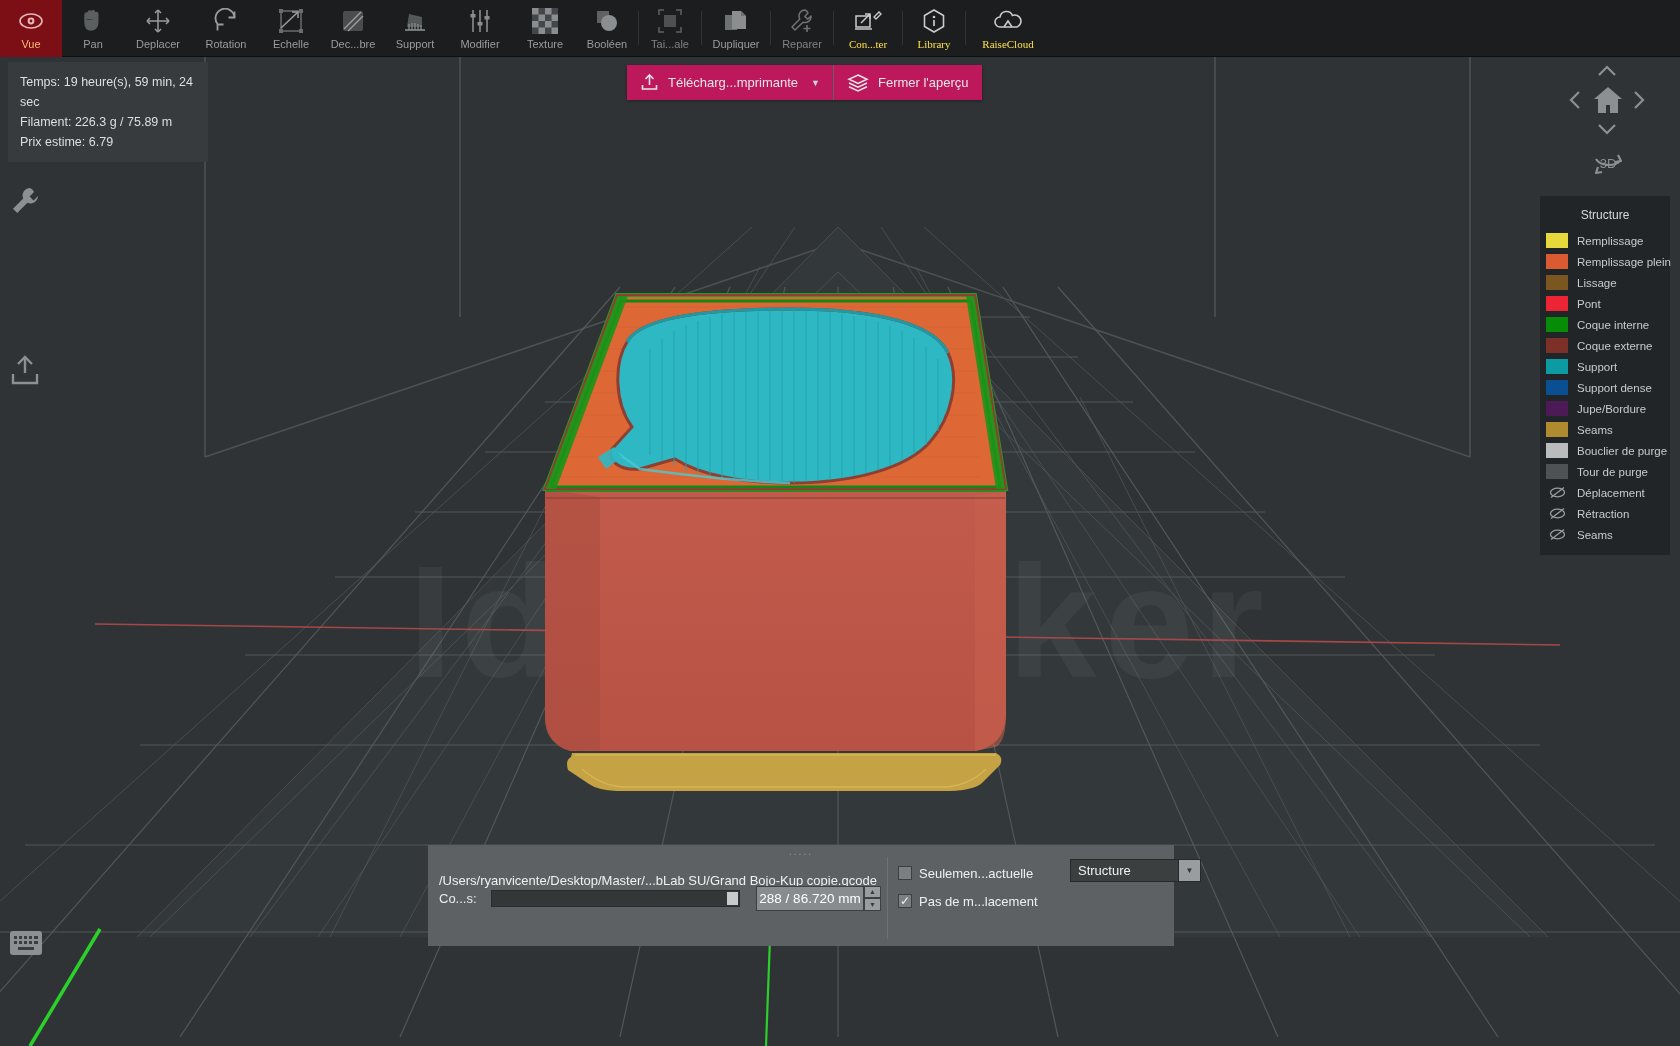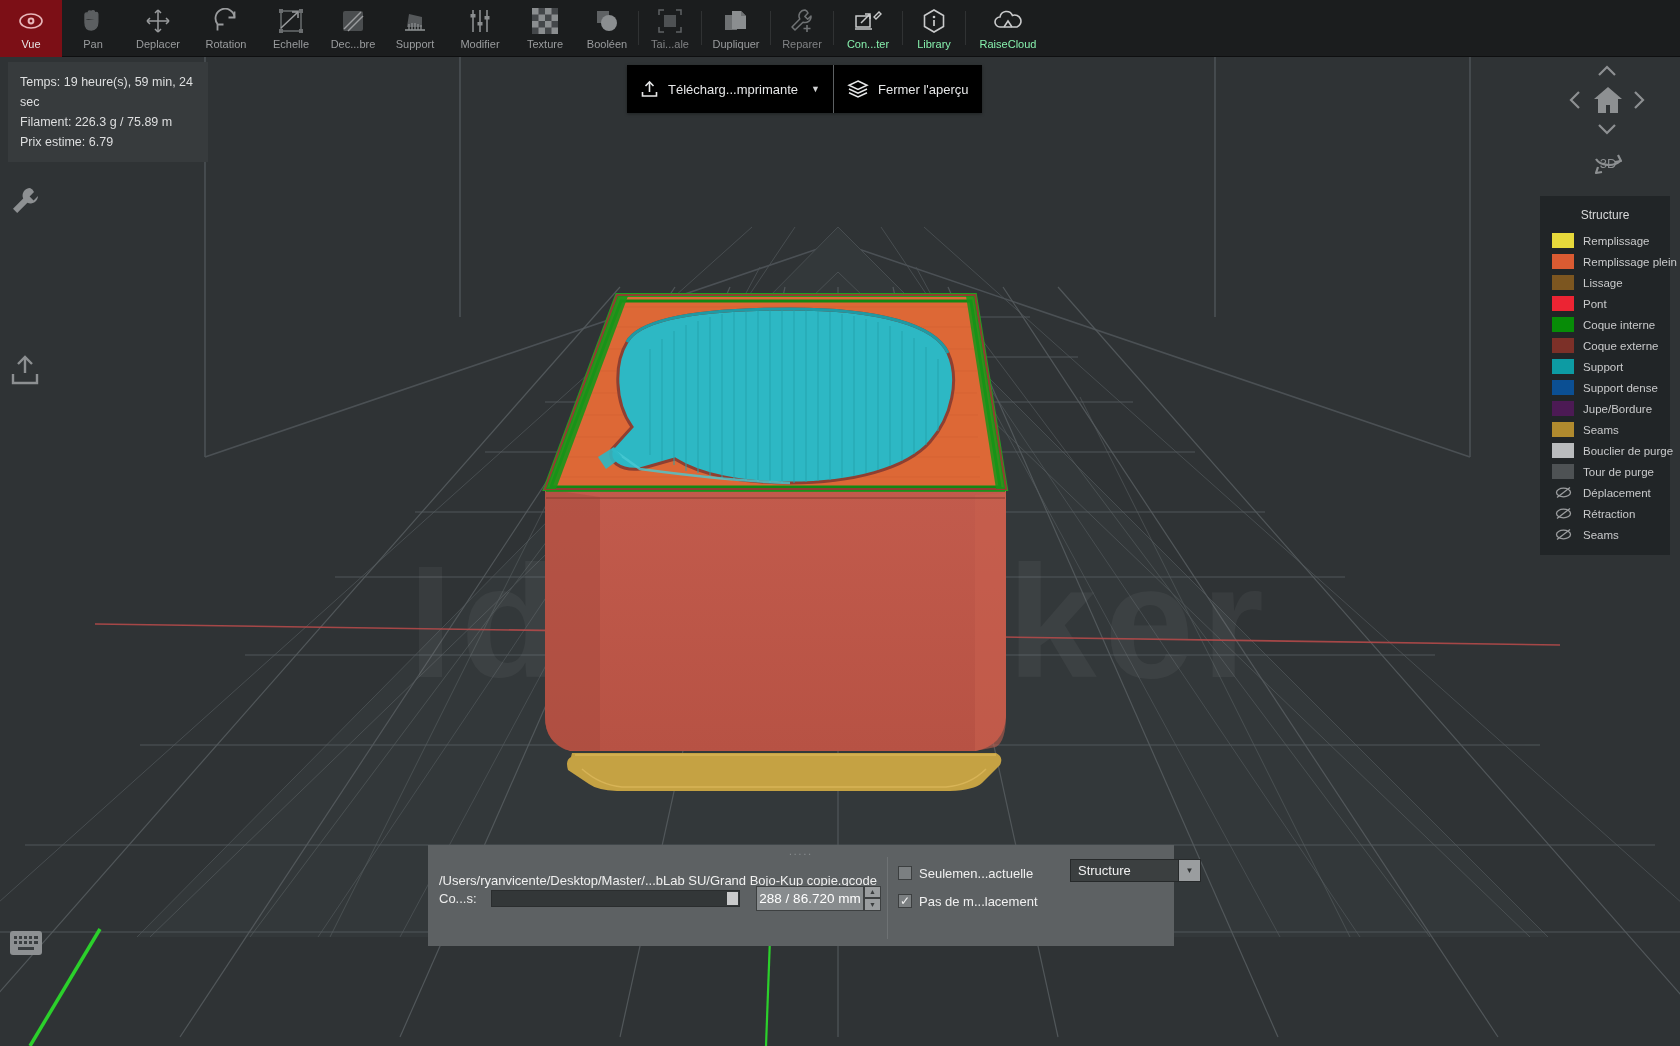--- a/index.html
+++ b/index.html
@@ -21,22 +21,22 @@
   }
   .tb-item {
     position: relative;
     width: 62px; height: 57px;
     display: flex; flex-direction: column;
     align-items: center; justify-content: center;
     color: #9a9c9e; cursor: pointer;
     flex: 0 0 auto;
   }
   .tb-item.wide { width: 68px; }
-  .tb-item.active { background: #7c0f16; color: #e5e5e5; }
-  .tb-item.bright { color: #86efac; }
+  .tb-item.active { background: #7c0f16; color: #fdba74; }
+  .tb-item.bright { color: #fde047; font-family: Liberation Serif, serif; }
   .tb-item.dim { color: #808284; }
   .tb-icon { height: 28px; display:flex; align-items:center; justify-content:center; margin-bottom: 3px; }
   .tb-label { font-size: 11px; line-height: 12px; white-space: nowrap; }
   .tb-sep { width: 1px; align-self: center; height: 34px; background: #303233; flex: 0 0 auto; }
 
   
   .viewport {
     position: absolute; top: 57px; left: 0; width: 1680px; height: 989px;
     background: #2f3335;
     overflow: hidden;
@@ -47,22 +47,22 @@
     position: absolute; top: 62px; left: 8px;
     width: 200px; padding: 10px 12px;
     background: #373b3d;
     color: #dedfe0; font-size: 12.5px; line-height: 20px;
     z-index: 30;
   }
 
   
   .center-bar {
     position: absolute; top: 65px; left: 627px;
-    height: 48px; display: flex; align-items: stretch;
-    background: #000000;
+    height: 35px; display: flex; align-items: stretch;
+    background: #be185d;
     z-index: 30;
     box-shadow: 0 1px 3px rgba(0,0,0,0.35);
   }
   .cb-btn {
     display: flex; align-items: center; gap: 9px;
     padding: 0 13px; color: #e6e7e8; font-size: 13px;
     cursor: pointer; white-space: nowrap;
   }
   .cb-caret { margin-left: 4px; color: #d2d3d4; font-size: 9px; }
   .cb-div { width: 1px; background: #5d6163; align-self: stretch; }
@@ -92,21 +92,21 @@
     width: 130px; padding: 8px 0 10px 0;
     background: #212527;
     z-index: 30;
   }
   .legend-title {
     text-align: center; color: #d8d9da; font-size: 12px;
     padding: 4px 0 8px 0;
   }
   .legend-row {
     display: flex; align-items: center;
-    height: 21px; padding-left: 12px; cursor: pointer;
+    height: 21px; padding-left: 6px; cursor: pointer;
   }
   .swatch { width: 22px; height: 15px; flex: 0 0 auto; }
   .legend-label { margin-left: 9px; color: #c9cacb; font-size: 11.5px; white-space: nowrap; }
   .eye-off { width: 22px; flex: 0 0 auto; display:flex; align-items:center; justify-content:center; color:#9a9c9e; }
 
   
   .bottom-panel {
     position: absolute; left: 428px; top: 845px;
     width: 746px; height: 101px;
     background: #5d6163;

